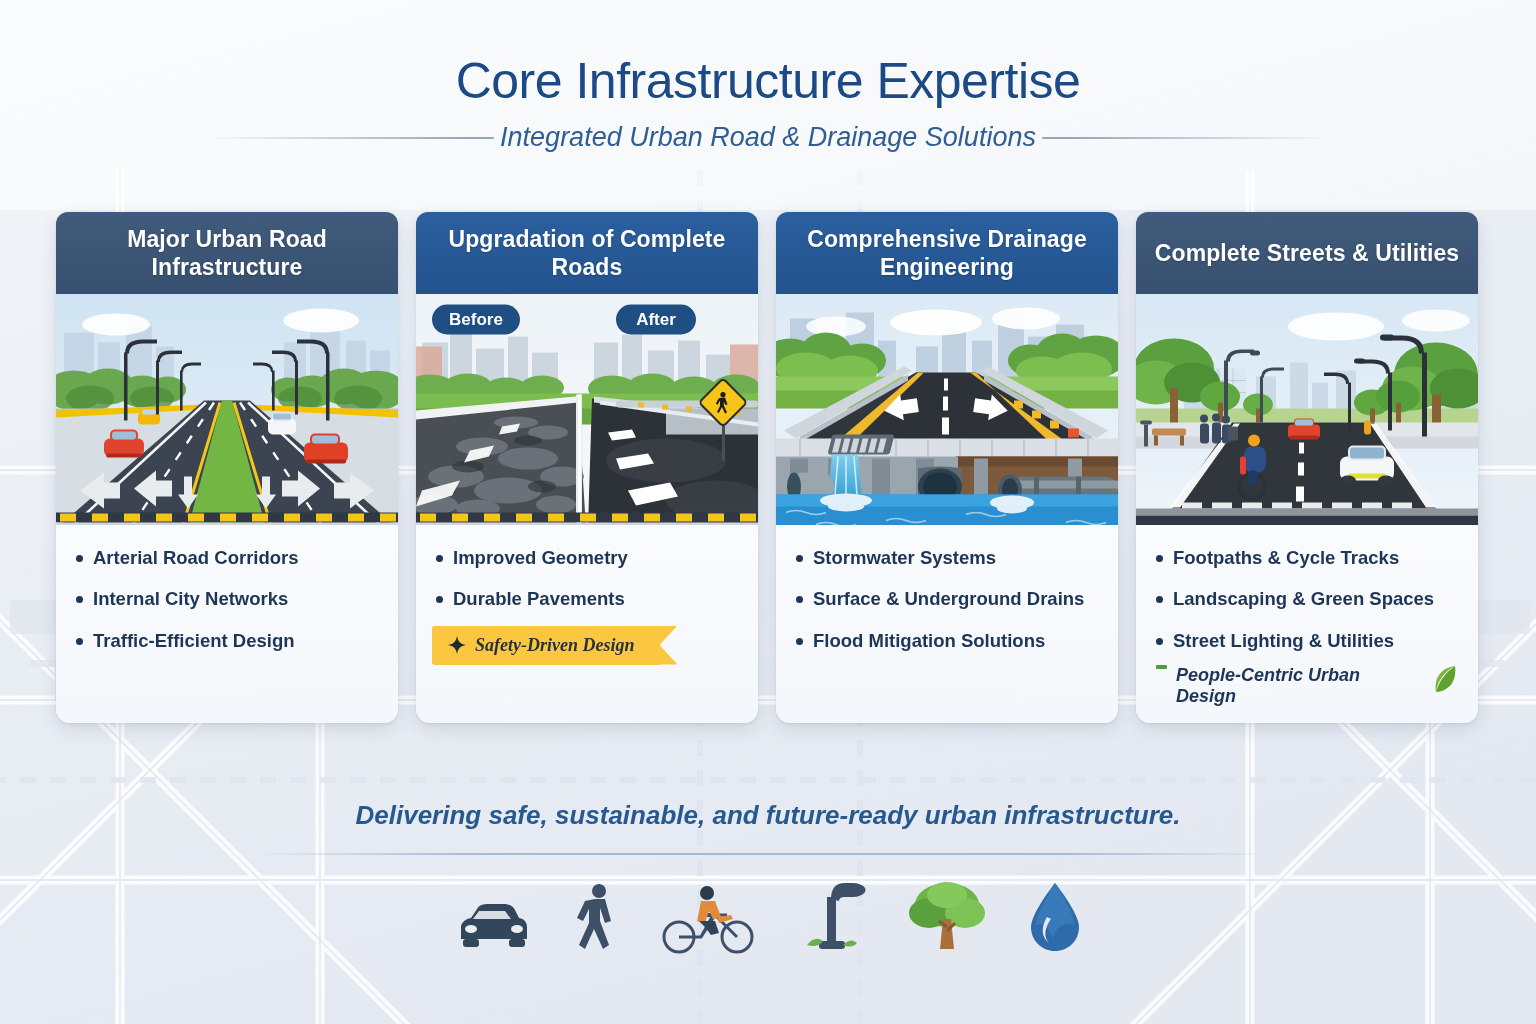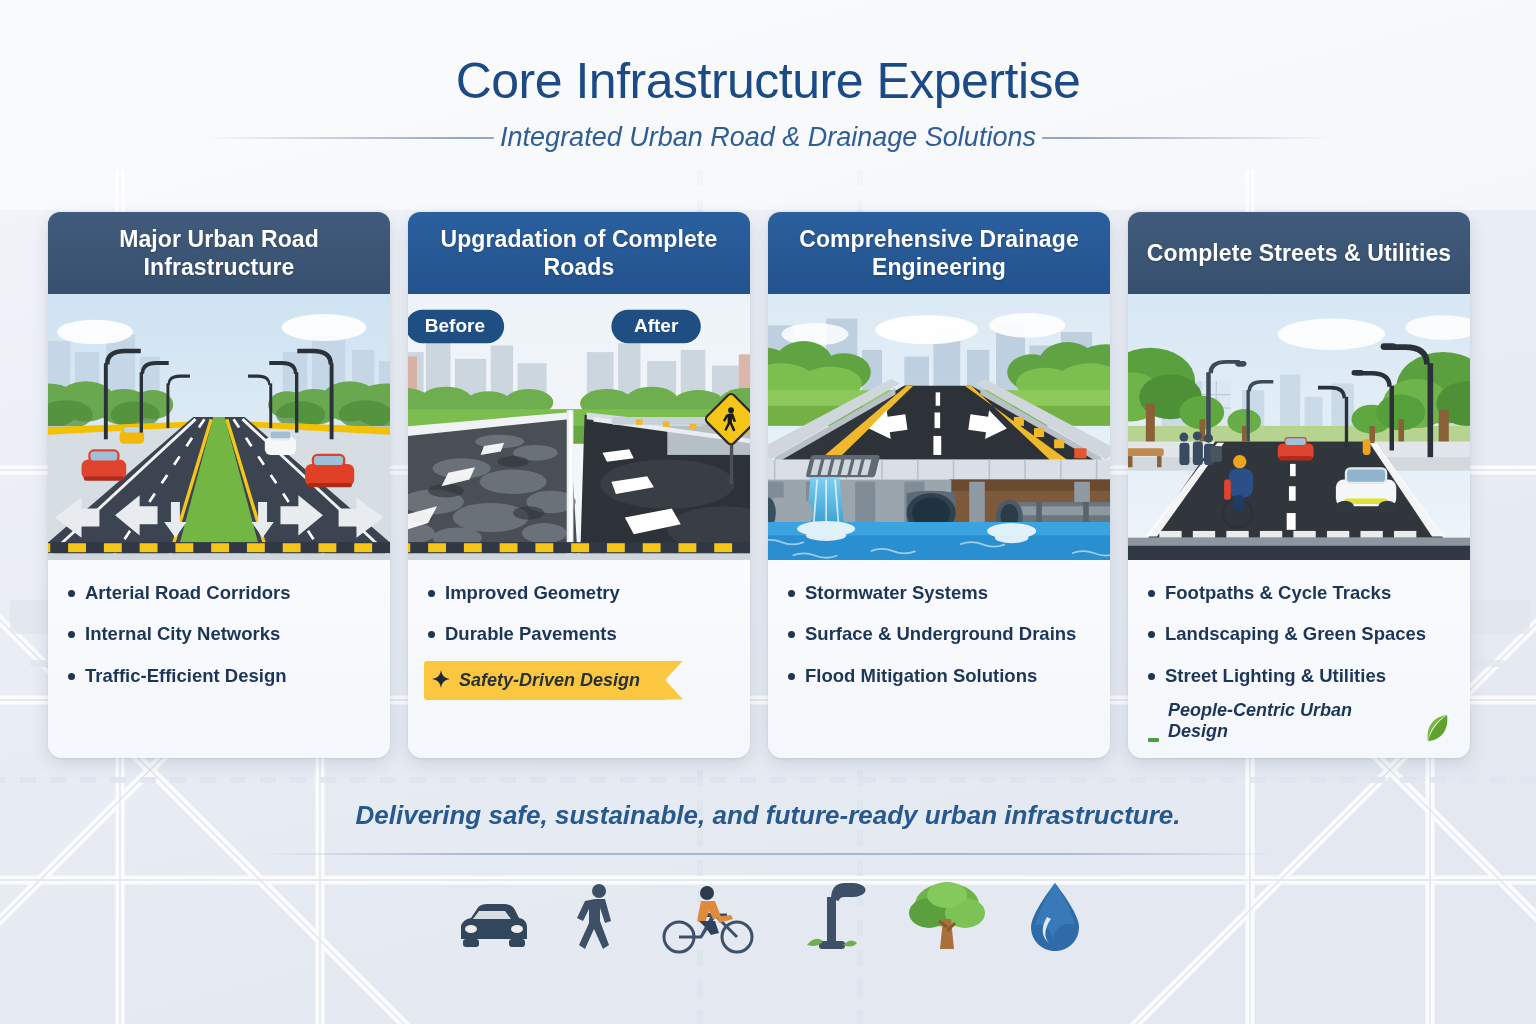--- a/index.html
+++ b/index.html
@@ -30,21 +30,21 @@
   .rule { height:2px; width:290px; border-radius:2px; }
   .rule.left  { background:linear-gradient(to right, rgba(150,168,195,0) 0%, #93a6c1 90%, #93a6c1 100%); }
   .rule.right { background:linear-gradient(to left,  rgba(150,168,195,0) 0%, #93a6c1 90%, #93a6c1 100%); }
   .subtitle {
     font-size:27px; font-style:italic; font-weight:400;
     color:#2f5d96; white-space:nowrap;
   }
 
   
   .cards {
-    position:absolute; left:48px; top:212px;
+    position:absolute; left:56px; top:212px;
     width:1428px; display:flex; gap:18px;
   }
   .card {
     width:342px;
     background:linear-gradient(180deg,#ffffff 0%,#fbfcfe 55%,#f4f7fb 100%);
     border-radius:14px;
     box-shadow:0 6px 18px rgba(40,60,95,.13), 0 1px 3px rgba(40,60,95,.10);
     overflow:visible;
     position:relative;
     padding-bottom:10px;
@@ -54,52 +54,53 @@
     display:flex; align-items:center; justify-content:center;
     text-align:center; color:#fff;
     font-size:23px; font-weight:700; line-height:1.22;
     padding:0 12px;
     letter-spacing:.1px;
     text-shadow:0 1px 2px rgba(0,0,0,.22);
   }
   .head-slate { background:linear-gradient(180deg,#415b7c 0%,#37506f 100%); }
   .head-blue  { background:linear-gradient(180deg,#2b5f9e 0%,#23538d 100%); }
 
-  .card-art { height:266px; position:relative; overflow:hidden; background:#dce8f2; }
+  .card-art { height:231px; position:relative; overflow:hidden; background:#dce8f2; }
   .card-art svg { display:block; width:100%; height:100%; }
 
   .card-body { padding:22px 20px 6px 20px; }
   .bullet {
     display:flex; align-items:flex-start; gap:10px;
     font-size:18.5px; color:#1d3557; font-weight:600;
     margin-bottom:20px; line-height:1.15;
   }
   .dot {
     width:7px; height:7px; border-radius:50%;
     background:#1d3557; margin-top:8px; flex:none;
   }
 
   
   .ribbon {
-    position:relative; display:inline-flex; gap:9px;
+    position:relative; display:inline-flex; align-items:center; gap:9px;
     background:#fbc740; color:#263238;
     font-size:18px; font-weight:700; font-style:italic;
-    padding:9px 26px 9px 8px; margin-left:-4px; margin-top:-4px;
+    padding:9px 26px 9px 16px; margin-left:-4px; margin-top:-4px;
     border-radius:3px 0 0 3px;
+    font-family:Liberation Serif, serif;
   }
   .ribbon::after {
     content:""; position:absolute; right:-17px; top:0; bottom:0; width:18px;
     background:#fbc740;
     clip-path:polygon(0 0, 100% 0, 0 50%, 100% 100%, 0 100%);
   }
   .spark { flex:none; }
 
   
   .green-note {
-    display:flex; align-items:flex-end; gap:9px;
+    display:flex; align-items:flex-start; gap:9px;
     font-size:18px; font-style:italic; font-weight:600; color:#1d3557;
     margin-top:-6px;
   }
   .green-dash { width:11px; height:4px; background:#4a9f3f; border-radius:1px; flex:none; }
 
   
   .footer { position:absolute; left:0; right:0; top:800px; text-align:center; }
   .tagline {
     font-size:26px; font-style:italic; font-weight:600; color:#27598f;
   }

